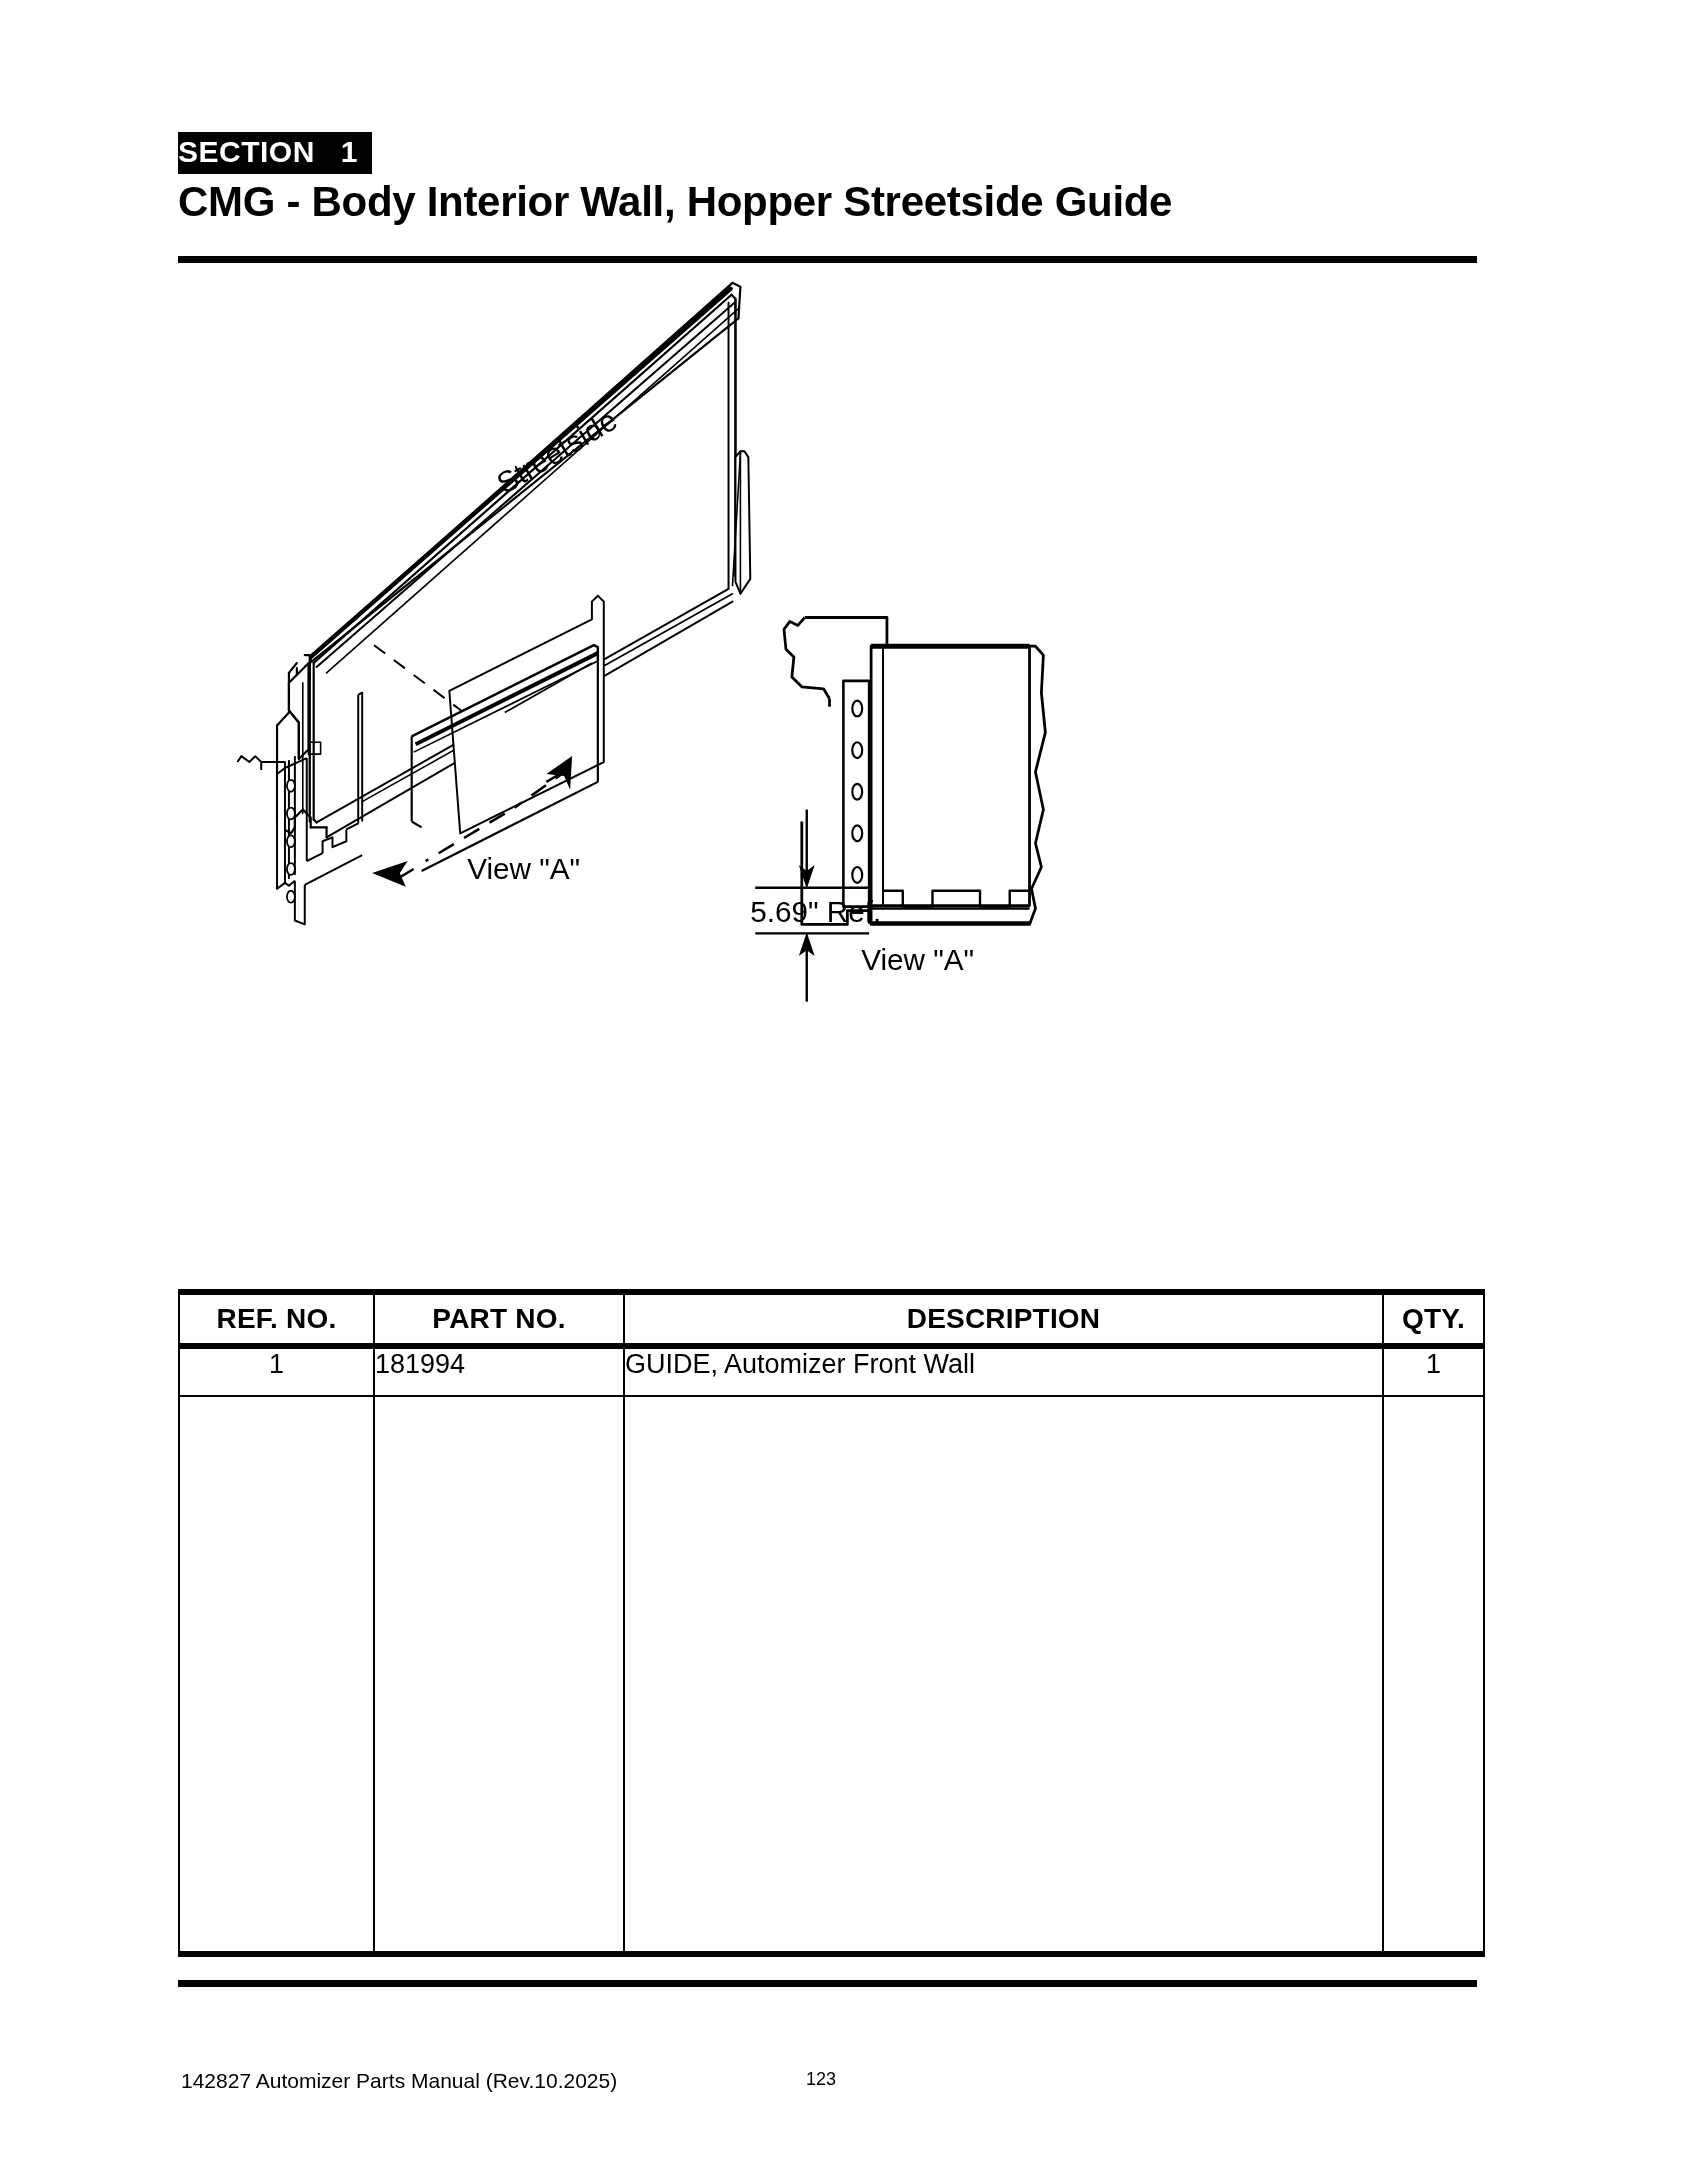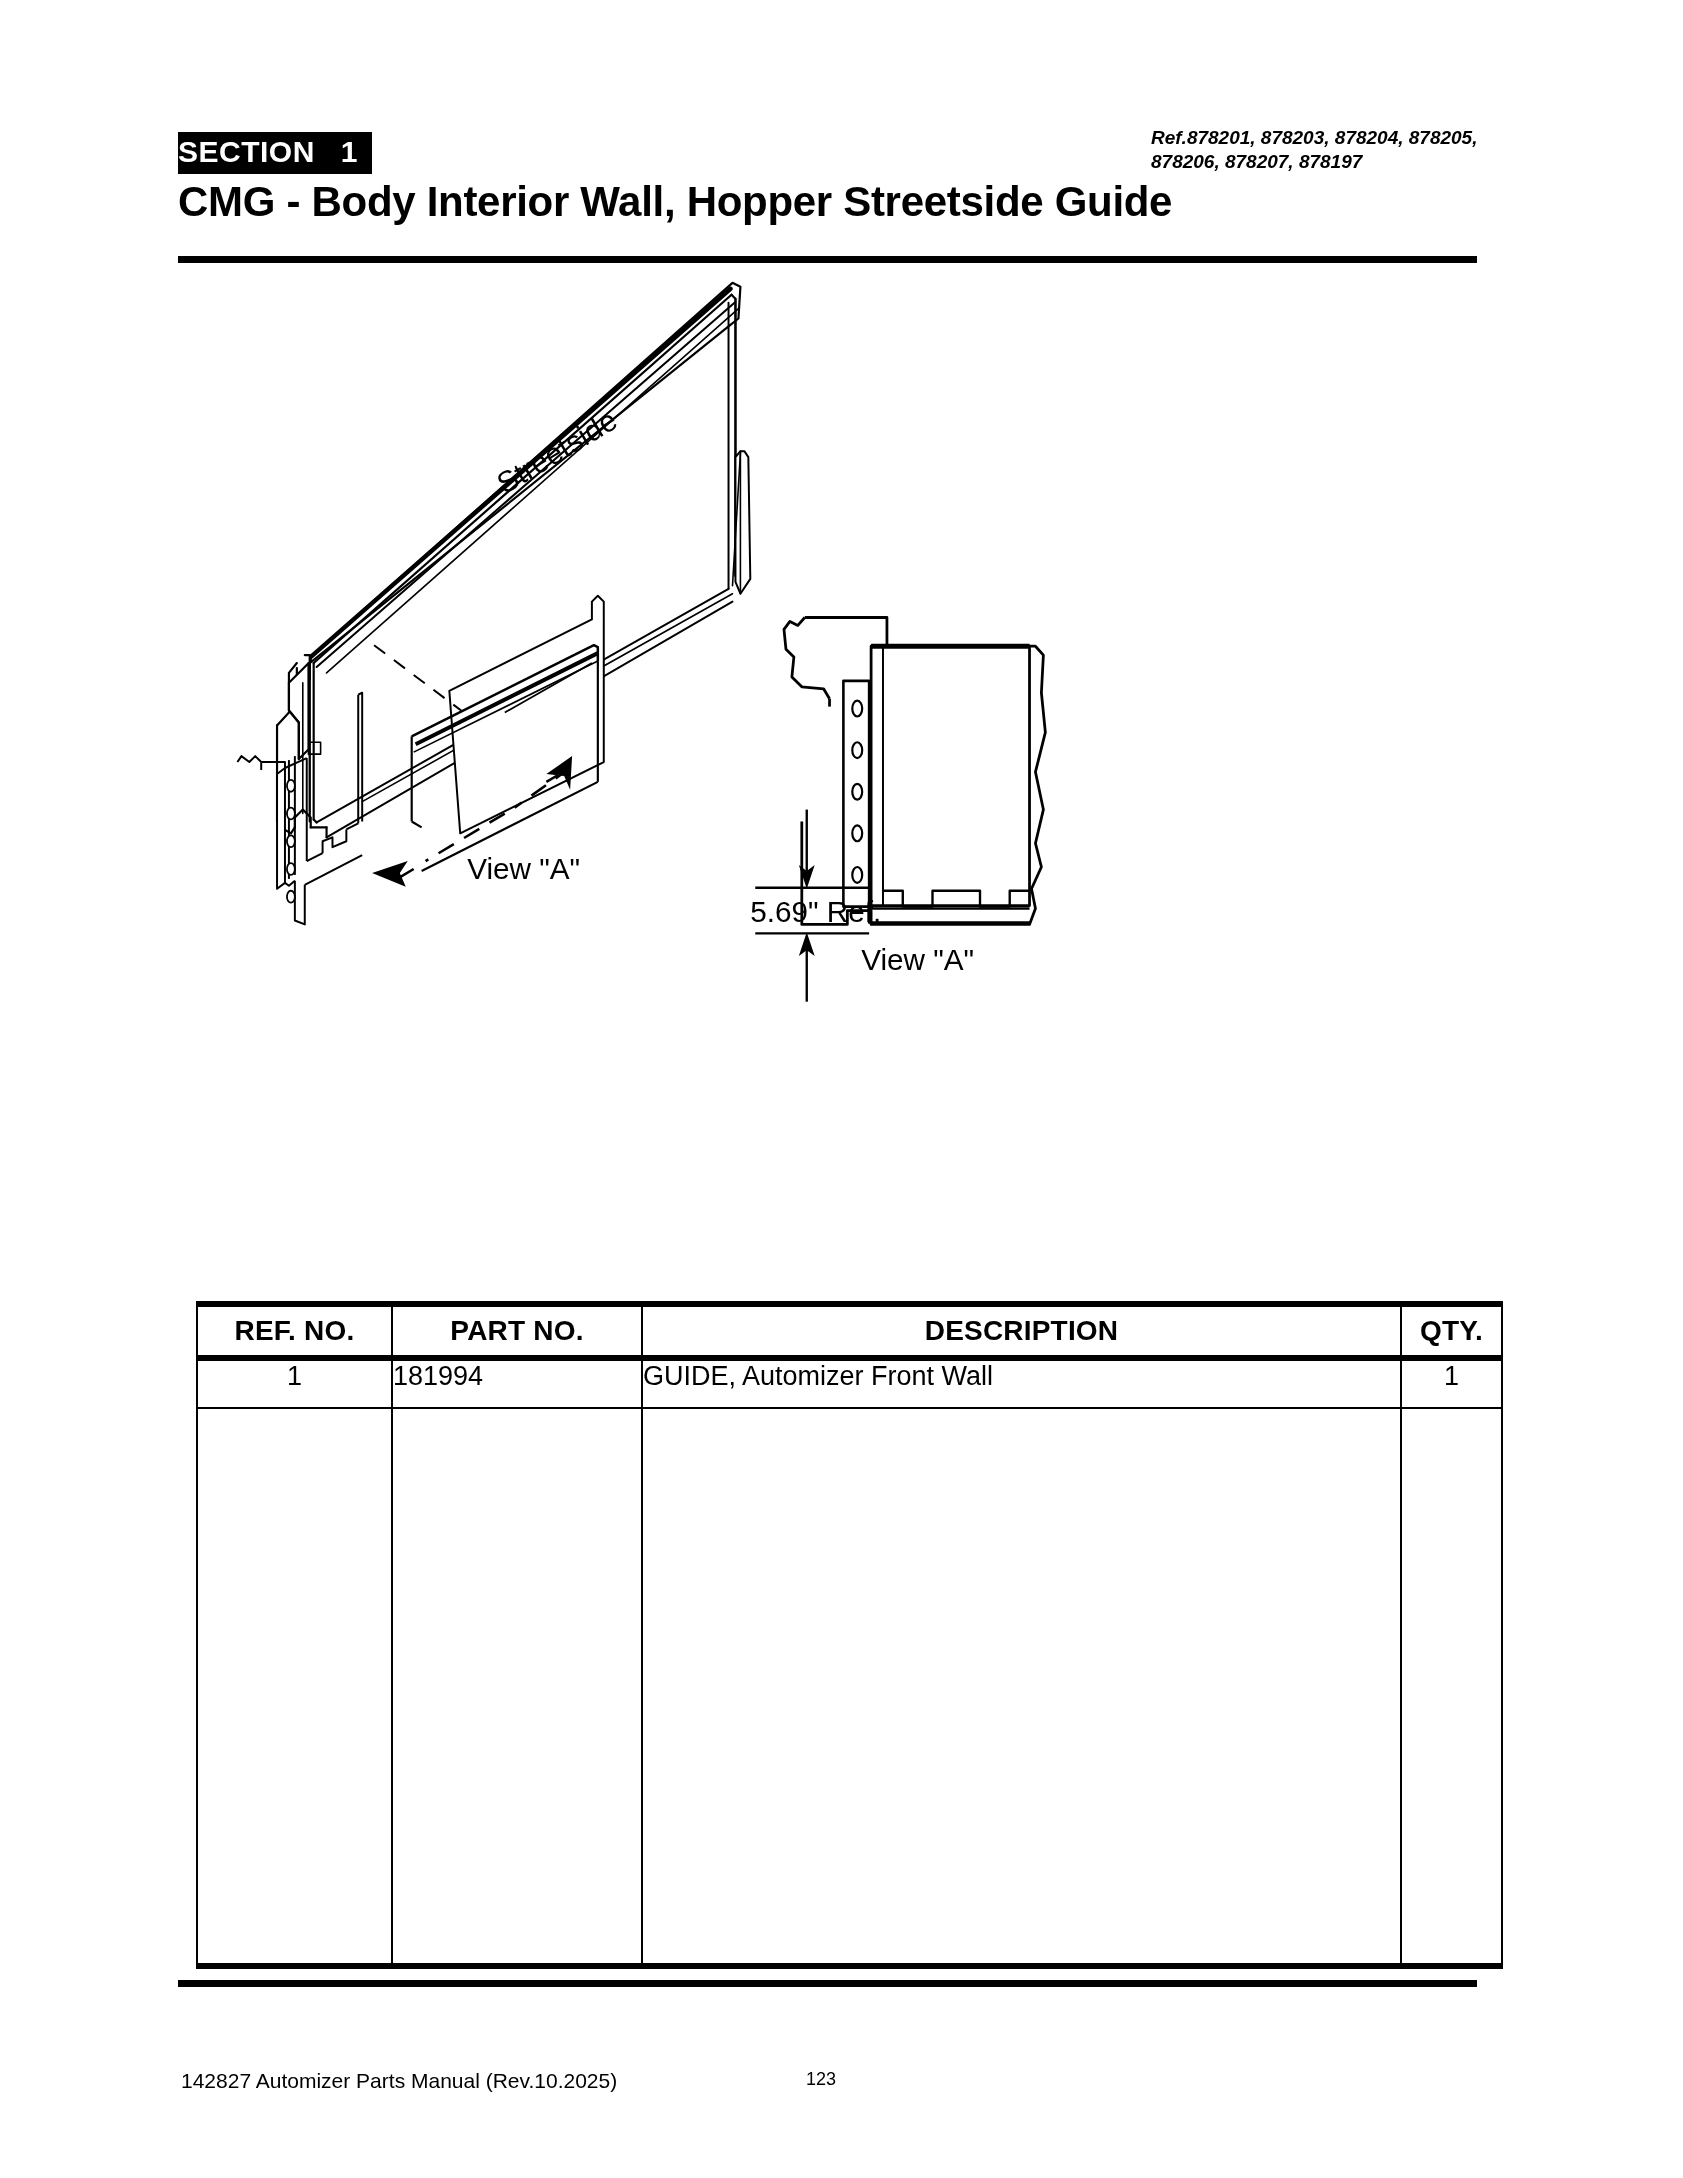--- a/index.html
+++ b/index.html
@@ -90,27 +90,26 @@
     width: 1307px;
     height: 1000px;
   }
   .drawing svg {
     display: block;
   }
 
   
   .parts-table {
     position: absolute;
-    left: 196px;
+    left: 178px;
     top: 1289px;
     width: 1299px;
     height: 651px;
     border-collapse: collapse;
     table-layout: fixed;
-    margin-top: 12px;
   }
   .parts-table th,
   .parts-table td {
     border: 2px solid #000000;
     padding: 0;
     vertical-align: top;
   }
   .parts-table thead th {
     border-top: 6px solid #000000;
     border-bottom: 6px solid #000000;
@@ -158,24 +157,20 @@
 </style>
 </head>
 <body>
 
 <div class="page">
 
   <div class="section-badge">
     <span>SECTION</span><span class="sect-num">1</span>
   </div>
 
-  <div class="ref-block">
-    <div>Ref.878201, 878203, 878204, 878205,</div>
-    <div>878206, 878207, 878197</div>
-  </div>
 
   <div class="page-title">CMG - Body Interior Wall, Hopper Streetside Guide</div>
 
   <div class="rule-top"></div>
 
   <div class="drawing">
     <svg width="1307" height="1000" viewBox="0 0 1320 1010" xmlns="http://www.w3.org/2000/svg">
       <defs>
         <marker id="arrowSolid" markerWidth="16" markerHeight="16" refX="14" refY="5" orient="auto">
           <path d="M0,0 L15,5 L0,10 L4,5 z" fill="#000"></path>

